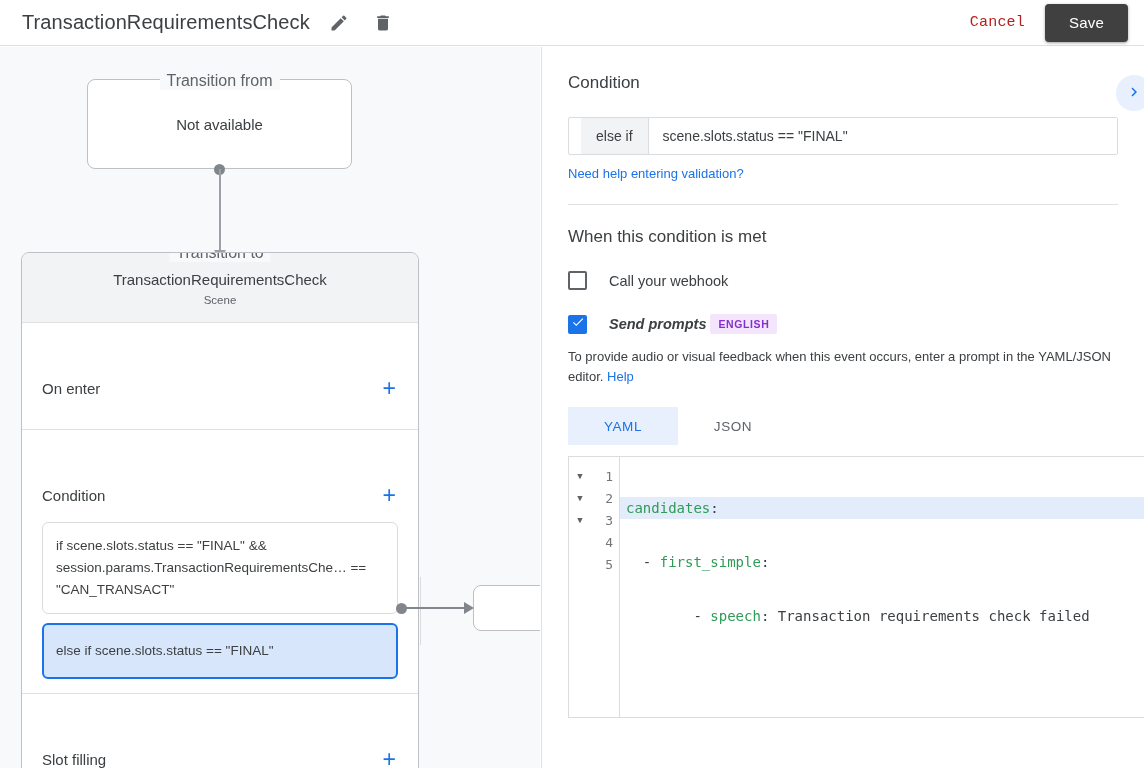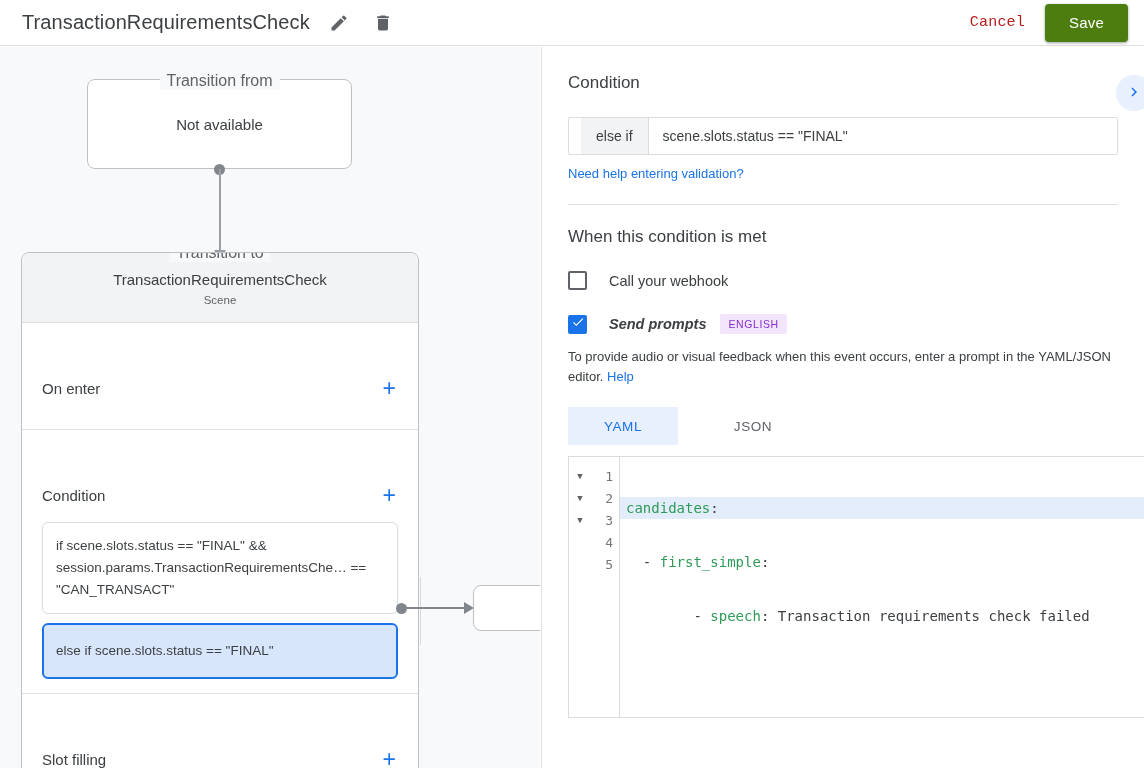--- a/index.html
+++ b/index.html
@@ -36,21 +36,21 @@
   }
   .icon-btn svg { display:block; }
   .header-spacer { flex: 1 1 auto; }
   .cancel-btn {
     background: none; border: none; cursor: pointer;
     color: #b91c1c; font-size: 15px; font-family: Liberation Mono, monospace;
     padding: 8px 12px; border-radius: 4px; letter-spacing: .2px;
   }
   .save-btn {
     margin-left: 8px; margin-right: 16px;
-    background: #4d7c0f; color: #ffffff; border: none; cursor: pointer;
+    background: #404040; color: #ffffff; border: none; cursor: pointer;
     font-size: 15px; font-family: inherit; letter-spacing: .2px;
     padding: 0 24px; height: 38px; border-radius: 4px;
     box-shadow: 0 1px 2px rgba(60,64,67,.3), 0 1px 3px 1px rgba(60,64,67,.15);
   }
 
   
   .canvas {
     position: absolute; left: 0; top: 47px; width: 540px; height: 721px;
     background: #f8f9fa; overflow: hidden;
   }
@@ -195,32 +195,32 @@
     width: 19px; height: 19px; border: 2px solid #5f6368; border-radius: 2px;
     background: #ffffff; cursor: pointer; flex: 0 0 auto;
   }
   .cbox.checked {
     background: #1a73e8; border-color: #1a73e8;
     display: flex; align-items: center; justify-content: center;
   }
   .cb-label { margin-left: 22px; font-size: 14.5px; color: #3c4043; }
   .cb-label.bold { font-weight: bold; font-style: italic; }
   .badge {
-    margin-left: 14px; background: #f3e5fc; color: #8430ce;
+    margin-left: 4px; background: #f3e5fc; color: #8430ce;
     font-size: 10.5px; letter-spacing: .6px; padding: 4px 8px; border-radius: 2px;
-    font-weight: normal;
+    font-weight: bold;
   }
   .desc {
     margin-top: 13px; font-size: 13px; color: #3c4043; line-height: 20px;
     max-width: 556px;
   }
   .desc a { color: #1a73e8; text-decoration: none; cursor: pointer; }
 
   
-  .tabs { display: flex; margin-top: 20px; gap: 20px; }
+  .tabs { display: flex; margin-top: 20px; }
   .tab {
     width: 110px; height: 38px; display: flex; align-items: center;
     justify-content: center; font-size: 13.5px; color: #5f6368;
     cursor: pointer; letter-spacing: .6px; background: transparent;
     border: none; font-family: inherit;
   }
   .tab.active { background: #e8f0fe; color: #1a73e8; }
 
   
   .editor {

